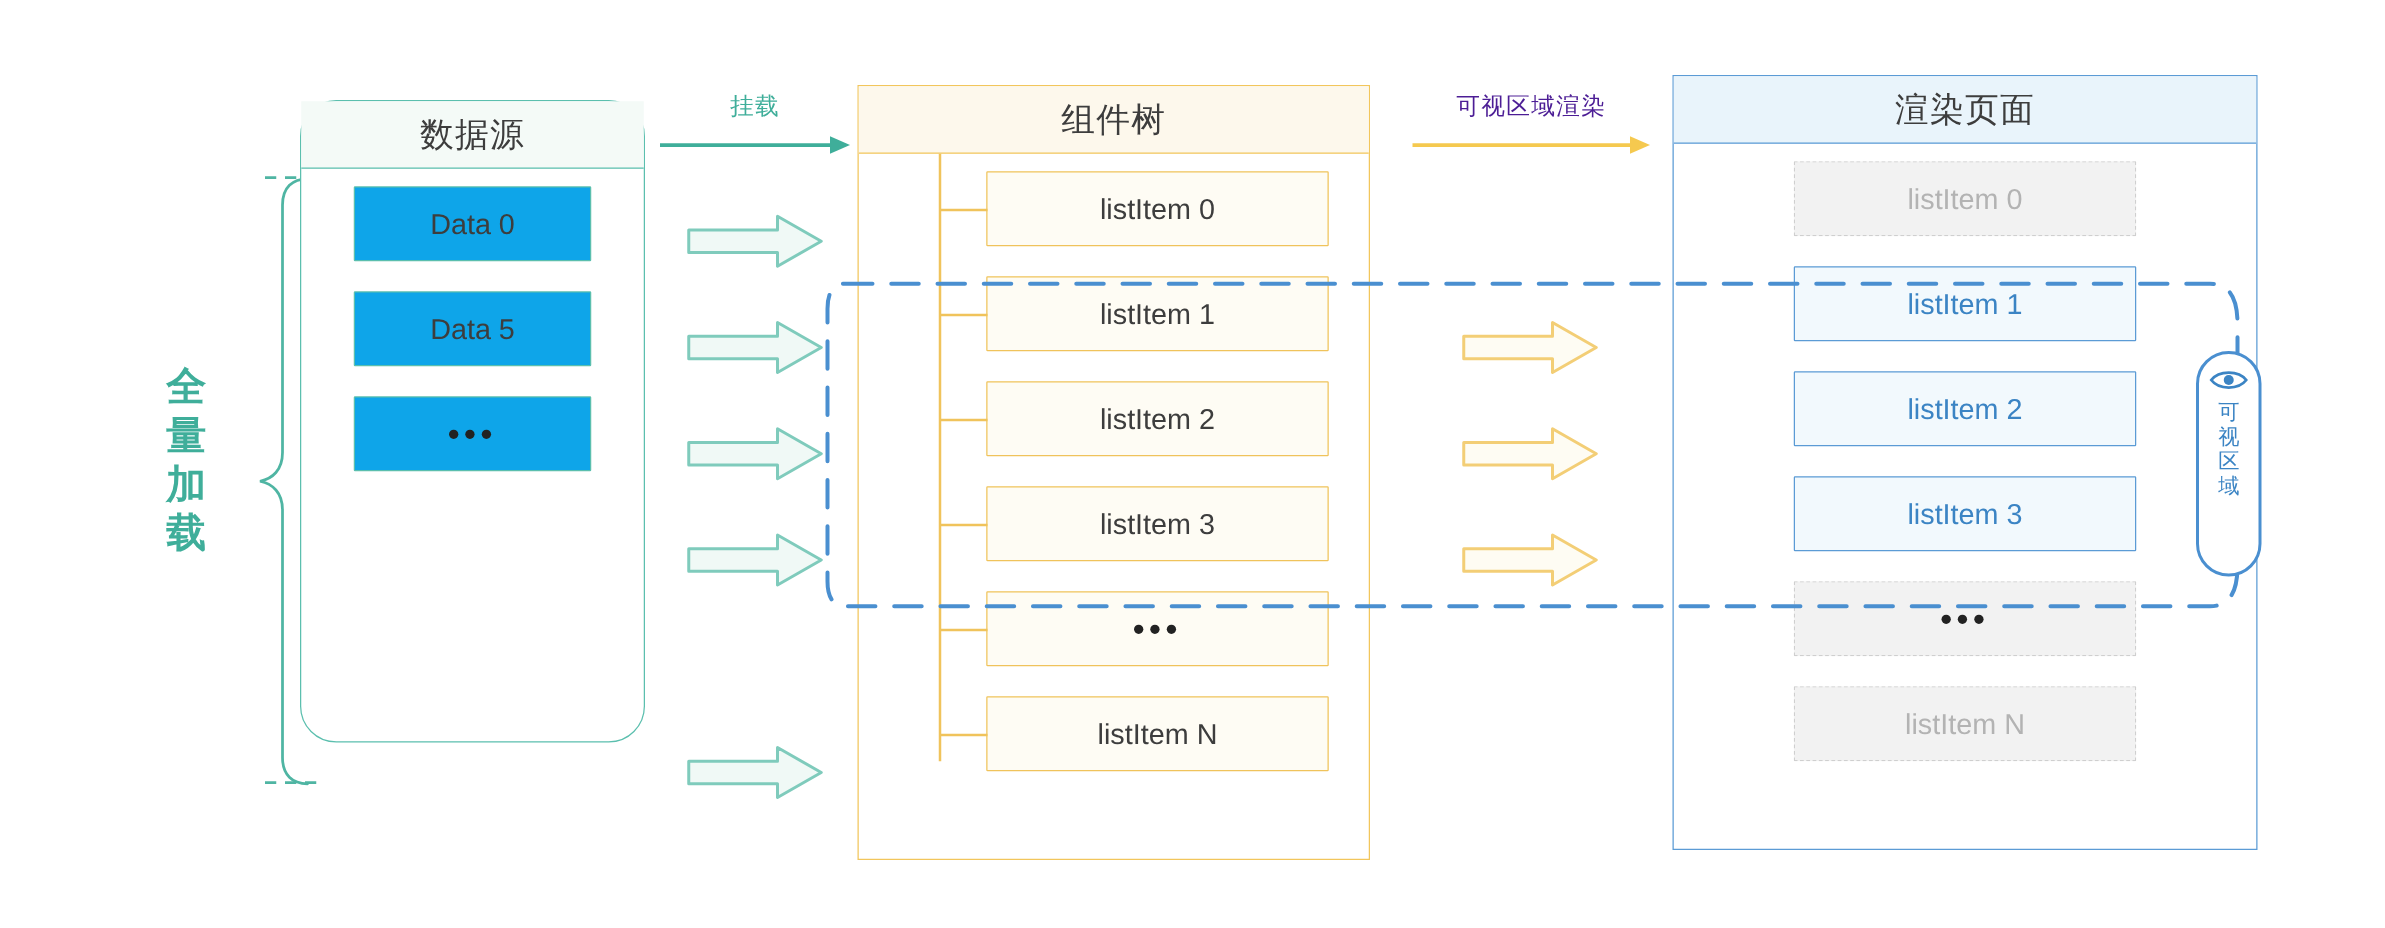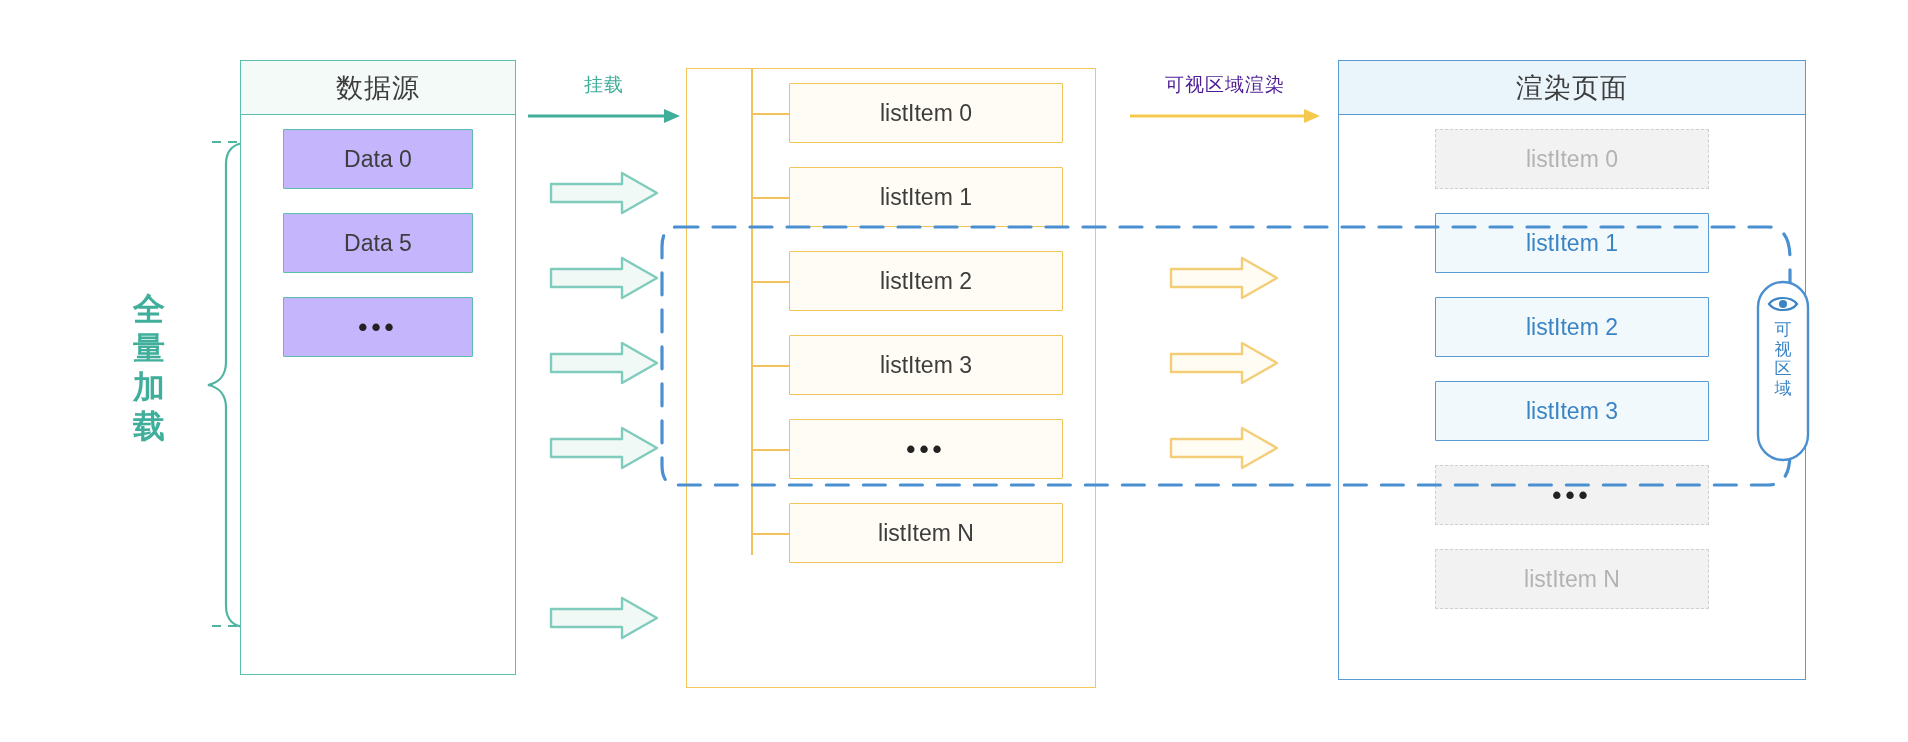--- a/index.html
+++ b/index.html
@@ -44,21 +44,21 @@
     letter-spacing: 1px;
   }
   .panel-body {
     position: relative;
     box-sizing: border-box;
     height: calc(100% - 54px);
     padding: 14px 0 0 0;
   }
 
   
-  #panel-source { left: 240px; top: 60px; width: 276px; height: 615px; }
+  #panel-source { left: 240px; top: 80px; width: 276px; height: 514px; border-radius: 29px; }
 
   
   #panel-tree { left: 686px; top: 68px; width: 410px; height: 620px;
     border-color: #f2c65c; }
   #panel-tree .panel-head { border-bottom-color: #f2c65c; background: #fdf8ec; }
 
   
   #panel-page { left: 1338px; top: 60px; width: 468px; height: 620px;
     border-color: #5b9bd5; }
   #panel-page .panel-head { border-bottom-color: #5b9bd5; background: #e9f4fb; }
@@ -77,21 +77,21 @@
     letter-spacing: 4px;
     font-size: 26px;
     line-height: 0.5;
     color: #222;
     font-weight: 700;
   }
 
   
   .item-teal {
     border: 1.6px solid #5bbfae;
-    background: #c4b5fd;
+    background: #0ea5e9;
     color: #3d3d3d;
     margin: 0 auto 24px auto;
     width: 190px;
   }
 
   
   .item-amber {
     border: 1.6px solid #f0c35b;
     background: #fefcf4;
     color: #3d3d3d;
@@ -226,20 +226,21 @@
     <path d="M3 14 L74 14 L74 3 L109 23 L74 43 L74 32 L3 32 Z" fill="#f0f9f6" stroke="#7fcbbc" stroke-width="2.4" stroke-linejoin="round"></path>
   </svg>
   <svg class="abs" style="left:548px; top:425px;" width="112" height="46" viewBox="0 0 112 46">
     <path d="M3 14 L74 14 L74 3 L109 23 L74 43 L74 32 L3 32 Z" fill="#f0f9f6" stroke="#7fcbbc" stroke-width="2.4" stroke-linejoin="round"></path>
   </svg>
   <svg class="abs" style="left:548px; top:595px;" width="112" height="46" viewBox="0 0 112 46">
     <path d="M3 14 L74 14 L74 3 L109 23 L74 43 L74 32 L3 32 Z" fill="#f0f9f6" stroke="#7fcbbc" stroke-width="2.4" stroke-linejoin="round"></path>
   </svg>
 
   <div class="panel" id="panel-tree">
+    <div class="panel-head">组件树</div>
     <div class="panel-body">
       <div id="tree-rows">
         <div class="tree-spine" style="height:486px;"></div>
 
         <div class="item item-amber">
           <span class="branch"></span>
           <span>listItem 0</span>
         </div>
         <div class="item item-amber">
           <span class="branch"></span>

